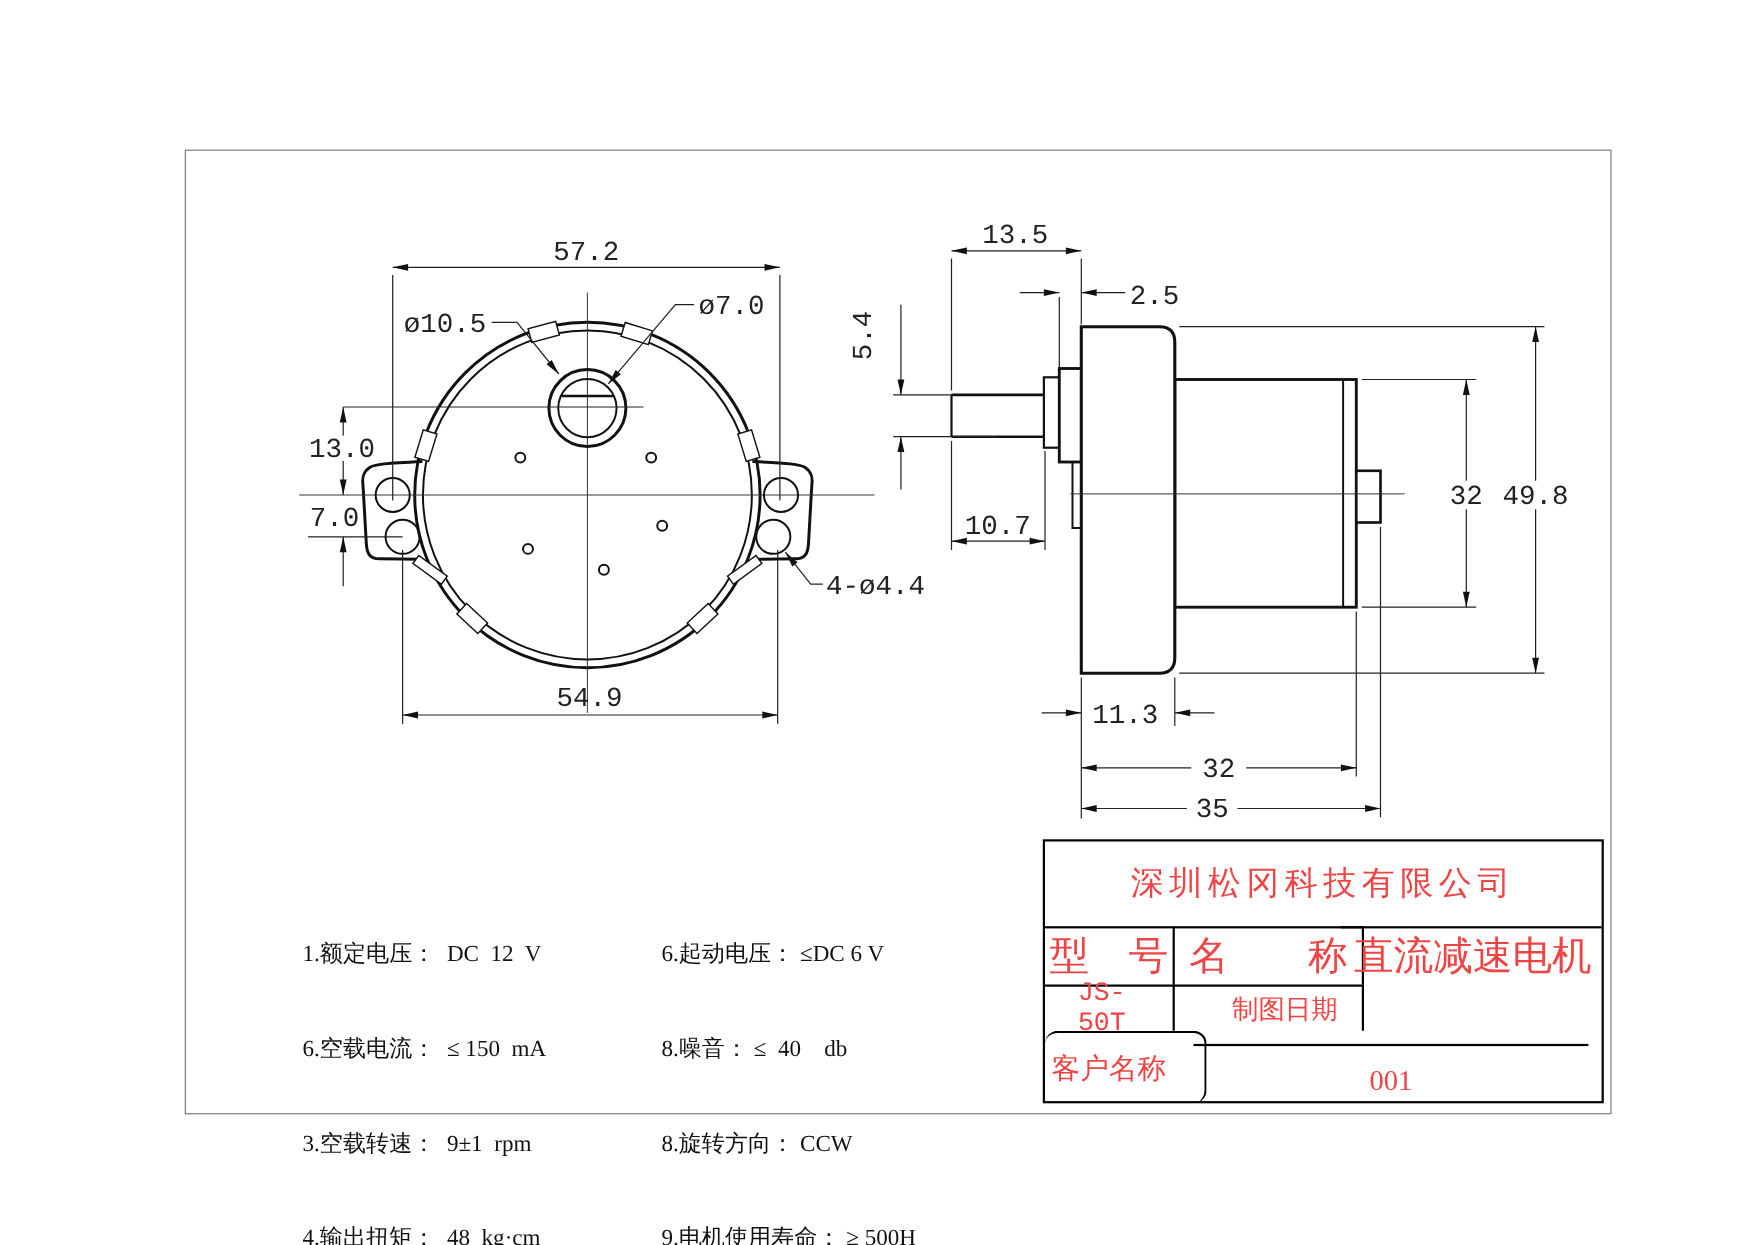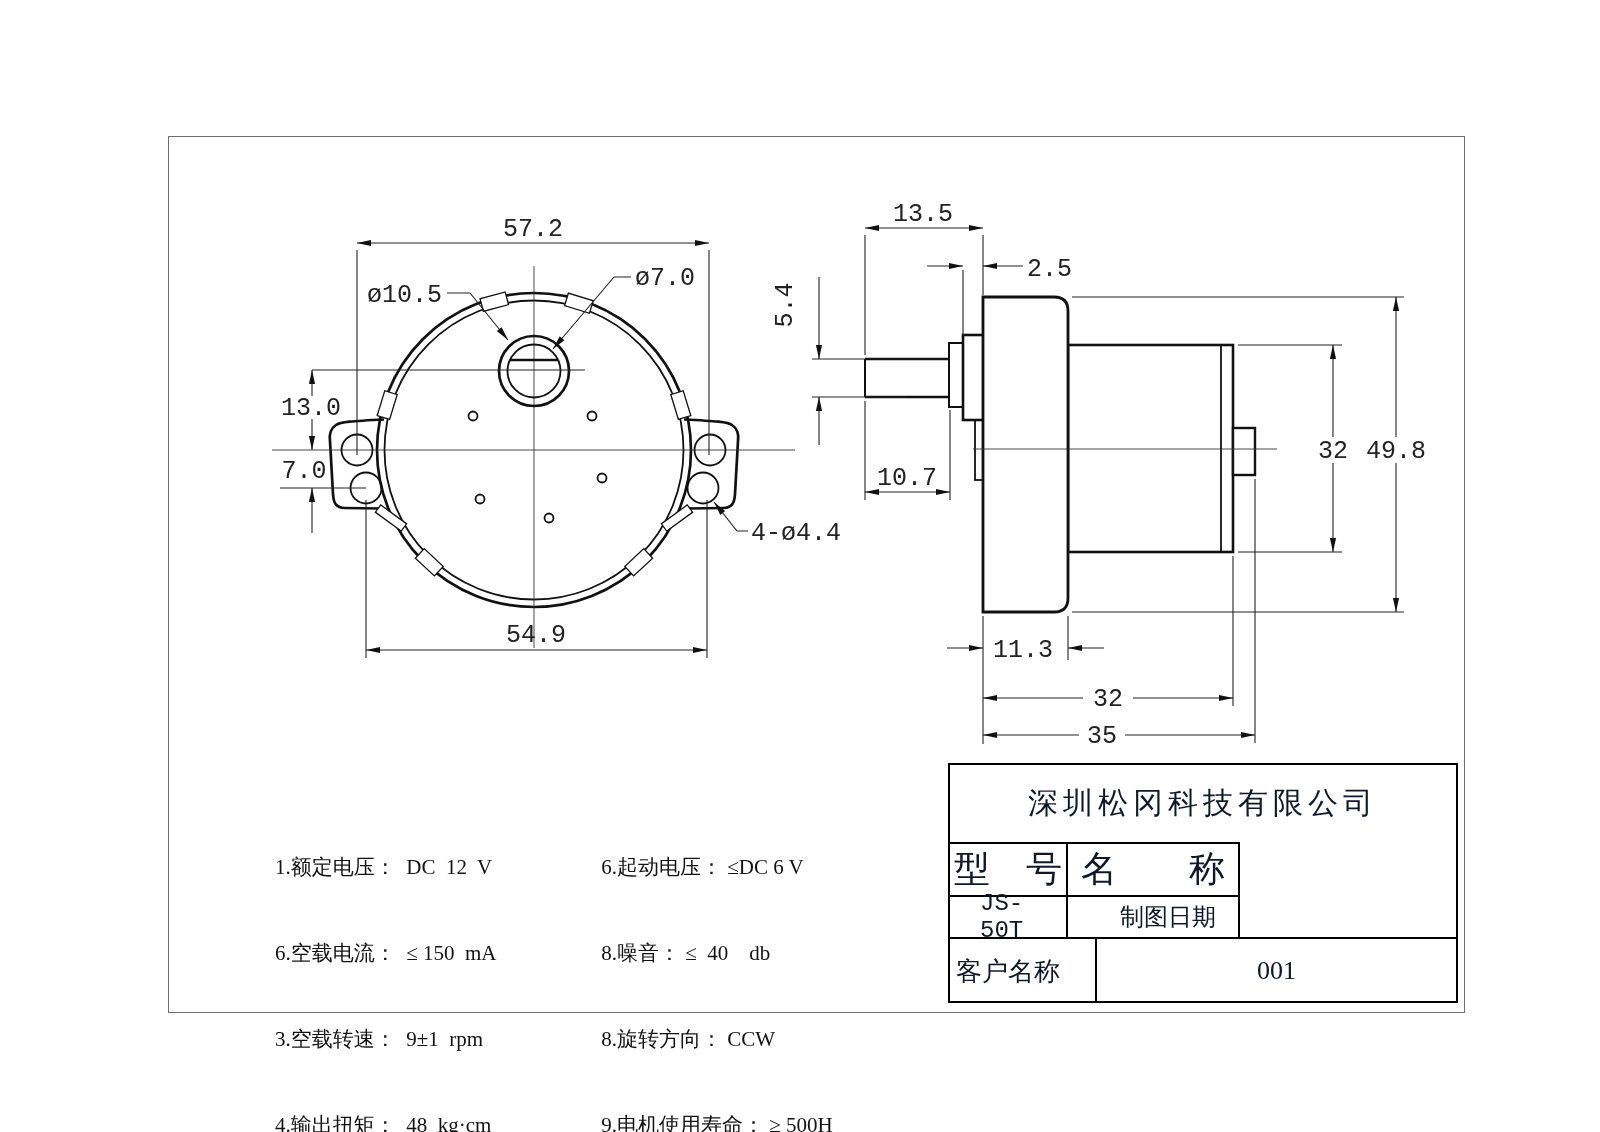--- a/index.html
+++ b/index.html
@@ -15,32 +15,32 @@
   .cl{stroke:#333;stroke-width:0.9;fill:none;}
   .wfill{fill:#fff;stroke:#111;}
   .dim{font-family:"Liberation Mono",monospace;font-size:25px;fill:#222;}
   .dimm{text-anchor:middle;}
   
   .specs{position:absolute;top:796px;font-size:21px;color:#111;white-space:pre;line-height:28.6px;}
   .specs-left{left:275px;}
   .specs-right{left:596px;}
   
   .tb{position:absolute;left:948px;top:763px;width:510px;height:240px;box-sizing:border-box;
-      border:2px solid #000;color:#0f172a;}
+      border:2px solid #000;color:#ef4444;}
   .tb .cell{position:absolute;box-sizing:border-box;display:flex;align-items:center;}
   .tb .ctr{justify-content:center;}
   .company{left:0;top:0;width:100%;height:77px;font-size:30px;letter-spacing:5px;}
   .r2{top:77px;height:53px;border-top:2px solid #000;font-size:36px;}
   .r3{top:130px;height:42px;border-top:2px solid #000;font-size:24px;padding-left:30px;}
   .r4{top:172px;height:66px;border-top:2px solid #000;font-size:26px;}
   .c1{left:0;width:118px;border-right:2px solid #000;}
   .c2{left:118px;width:172px;border-right:2px solid #000;font-family:Liberation Mono, monospace;}
   .c3{left:269px;width:237px;padding-left:12px;}
-  .c4{left:0;width:147px;border-right:2px solid #000;padding-left:6px;}
-  .c5{left:147px;width:359px;}
+  .c4{left:0;width:147px;border-right:2px solid #000;padding-left:6px;border-radius:12px;}
+  .c5{left:135px;width:359px;margin-top:12px;}
   .cad{font-family:"Liberation Mono",monospace;}
 </style>
 </head>
 <body>
 <div class="canvas">
 
 <div class="frame"></div>
 
 <svg width="1600" height="1132" viewBox="0 0 1600 1132">
   <defs>
@@ -196,19 +196,20 @@
   <div> 8.噪音： ≤  40    db</div>
   <div> 8.旋转方向： CCW</div>
   <div> 9.电机使用寿命： ≥ 500H</div>
   
 </div>
 
 <div class="tb">
   <div class="cell ctr company">深圳松冈科技有限公司</div>
   <div class="cell ctr r2 c1">型　号</div>
   <div class="cell ctr r2 c2">名　　称</div>
+  <div class="cell r2 c3">直流减速电机</div>
   <div class="cell ctr r3 c1 cad">JS-50T</div>
   <div class="cell ctr r3 c2">制图日期</div>
   <div class="cell r4 c4">客户名称</div>
   <div class="cell ctr r4 c5">001</div>
 </div>
 
 </div>
 
 </body></html>

